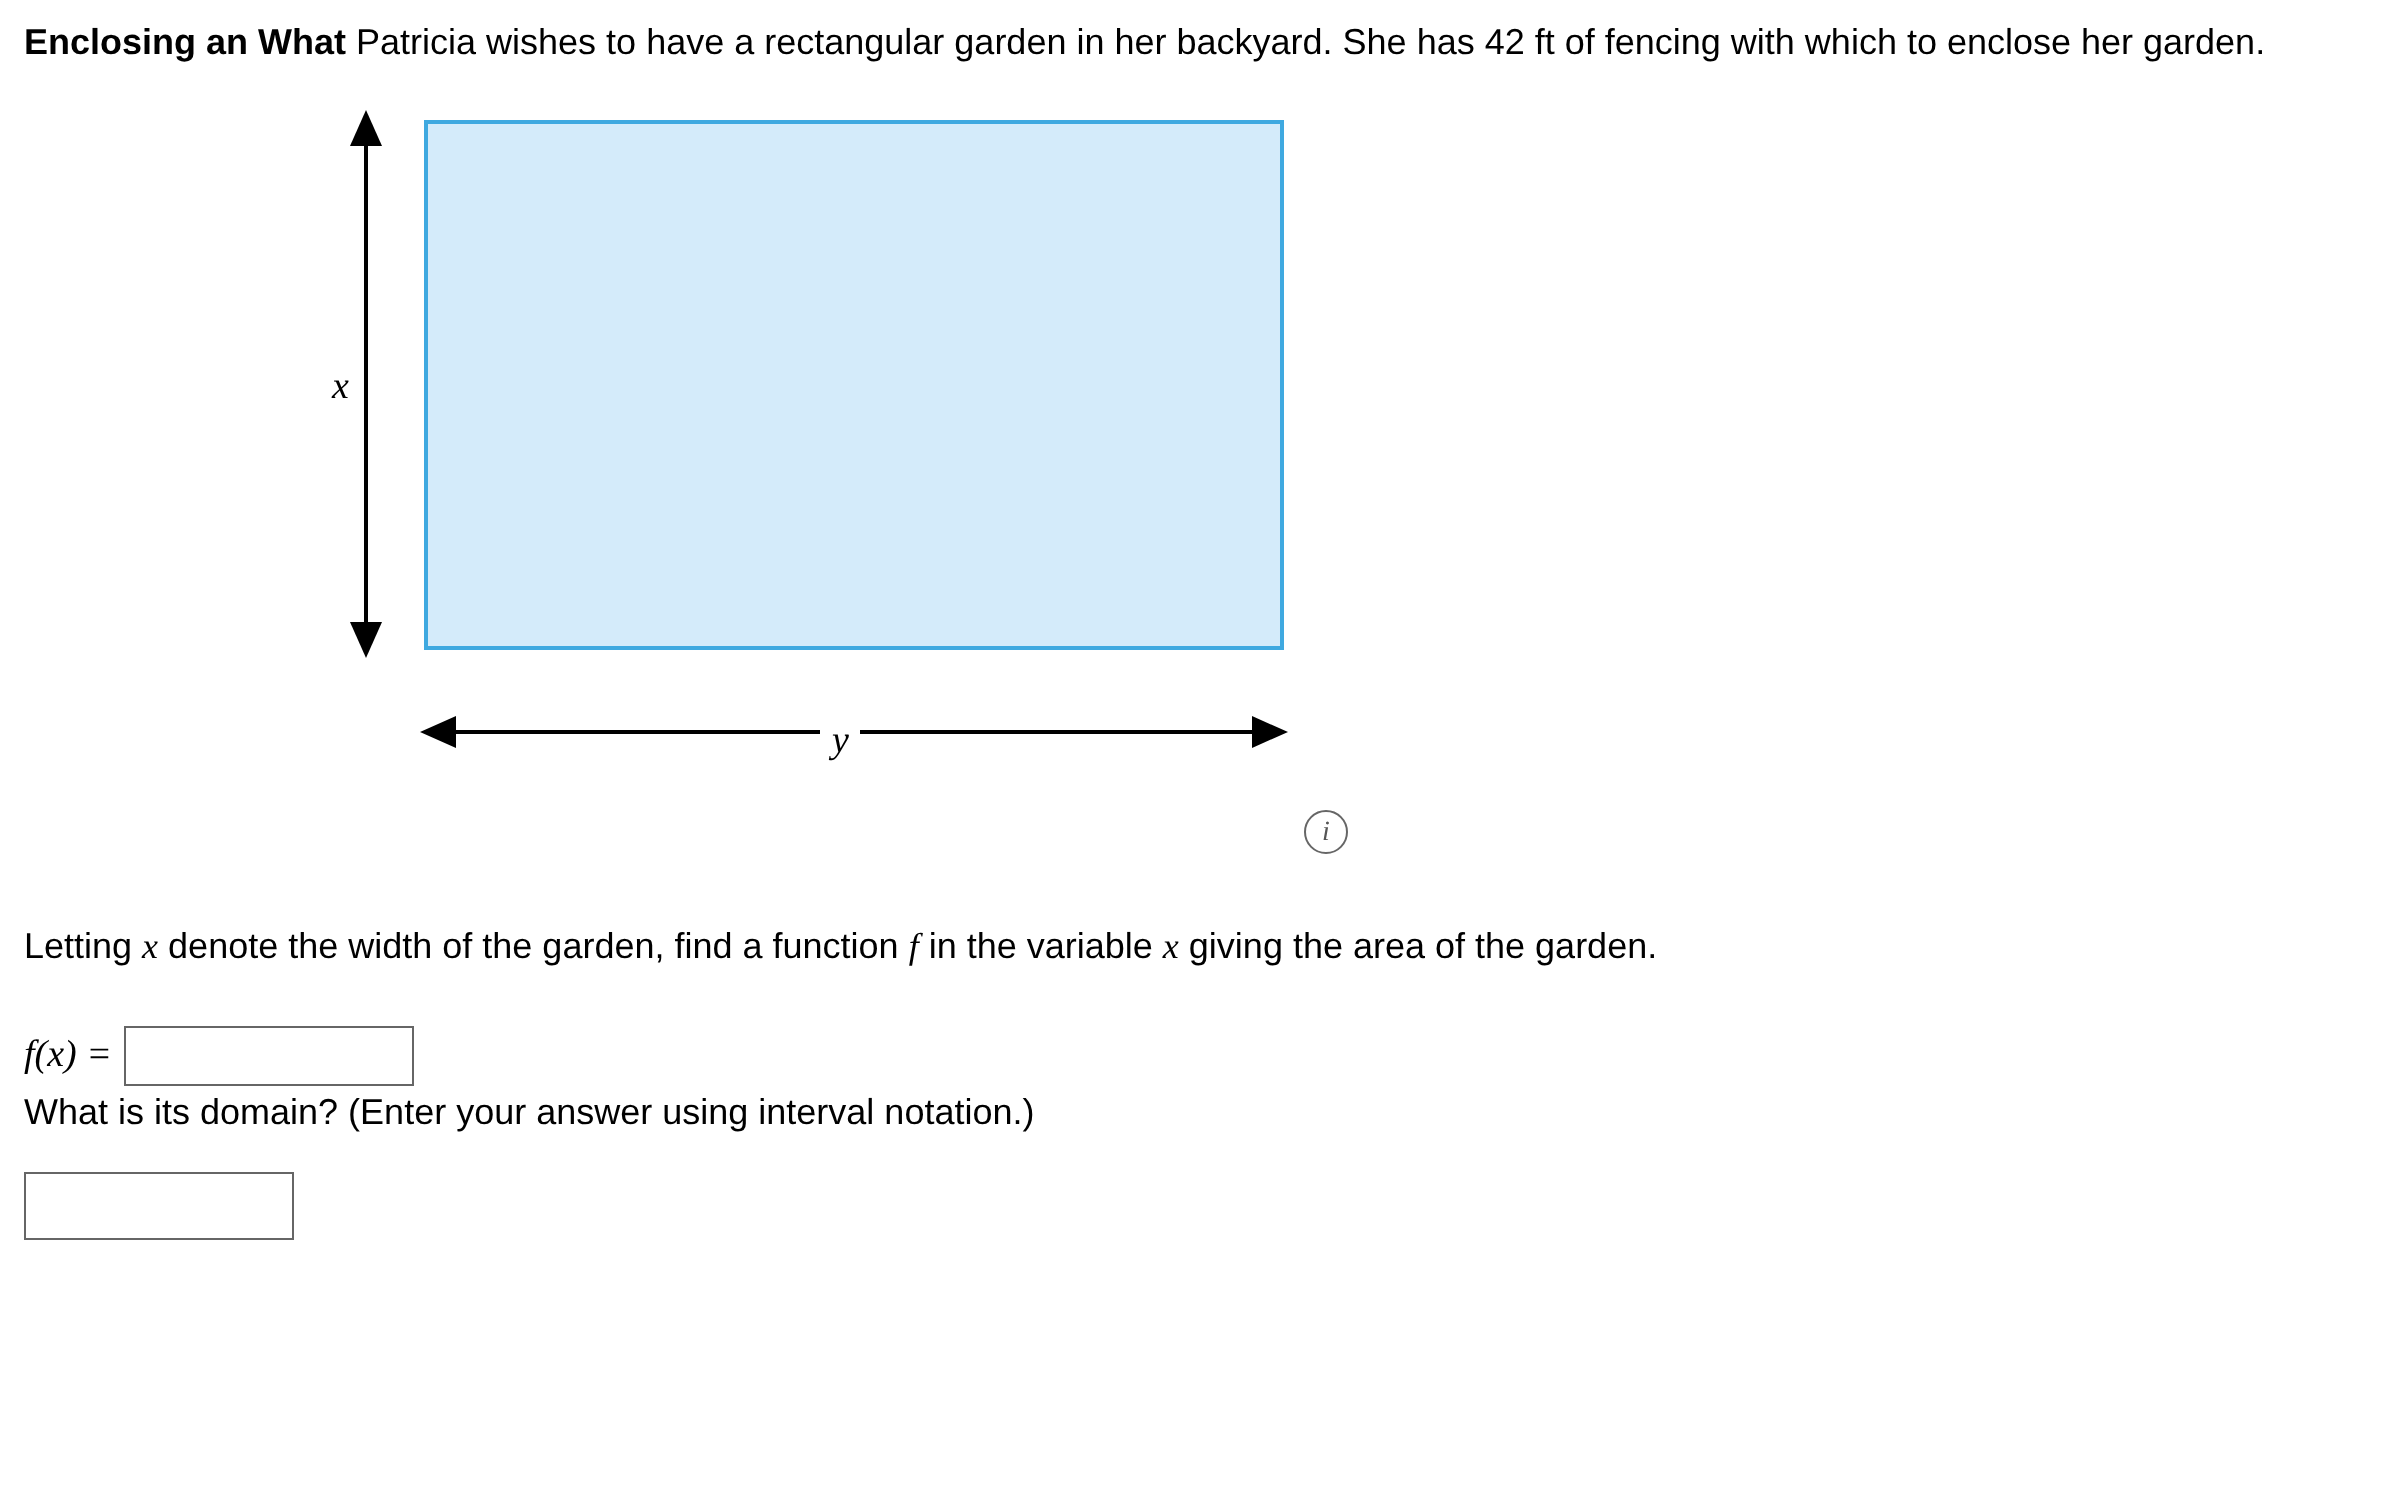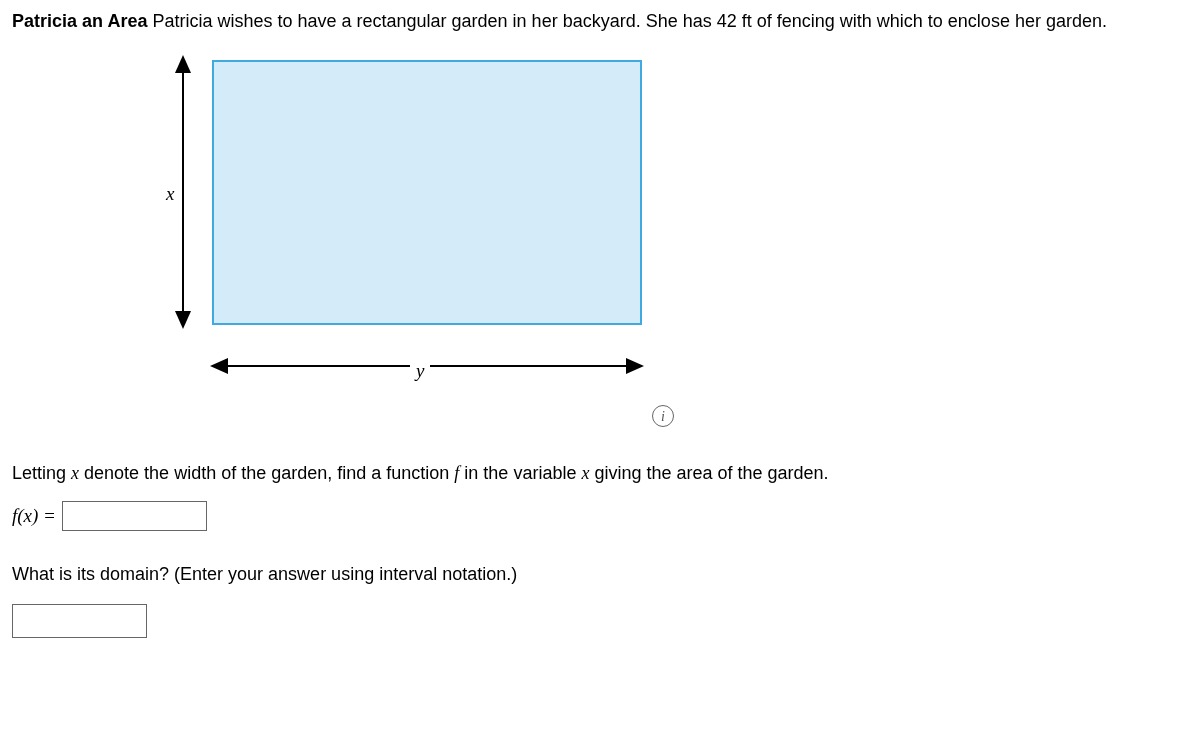--- a/index.html
+++ b/index.html
@@ -123,26 +123,25 @@
       display: flex;
       align-items: center;
       justify-content: center;
       font-style: italic;
       font-family: Georgia, serif;
       font-size: 14px;
       color: #555;
       cursor: pointer;
     }
     .question-text {
-      margin-bottom: 14px;
+      margin-bottom: 26px;
     }
     .fx-row {
       display: flex;
       align-items: center;
-      margin-bottom: 30px;
     }
     .fx-label {
       font-style: italic;
       font-family: Georgia, serif;
       font-size: 19px;
     }
     .answer-input {
       border: 1px solid #666;
       height: 30px;
       width: 145px;
@@ -163,21 +162,21 @@
     }
     .ital {
       font-style: italic;
       font-family: Georgia, serif;
     }
   </style>
 </head>
 <body>
 
 <div class="problem-text">
-  <span class="problem-title">Patricia an Area</span><span>   Patricia wishes to have a rectangular garden in her backyard. She has 42 ft of fencing with which to enclose her garden.</span>
+  <span class="problem-title">Enclosing an What</span><span>   Patricia wishes to have a rectangular garden in her backyard. She has 42 ft of fencing with which to enclose her garden.</span>
 </div>
 
 <div class="diagram-container">
   <div class="garden-rect"></div>
 
   <div class="x-arrow-line"></div>
   <div class="x-arrow-top"></div>
   <div class="x-arrow-bottom"></div>
   <div class="x-label">x</div>
 

